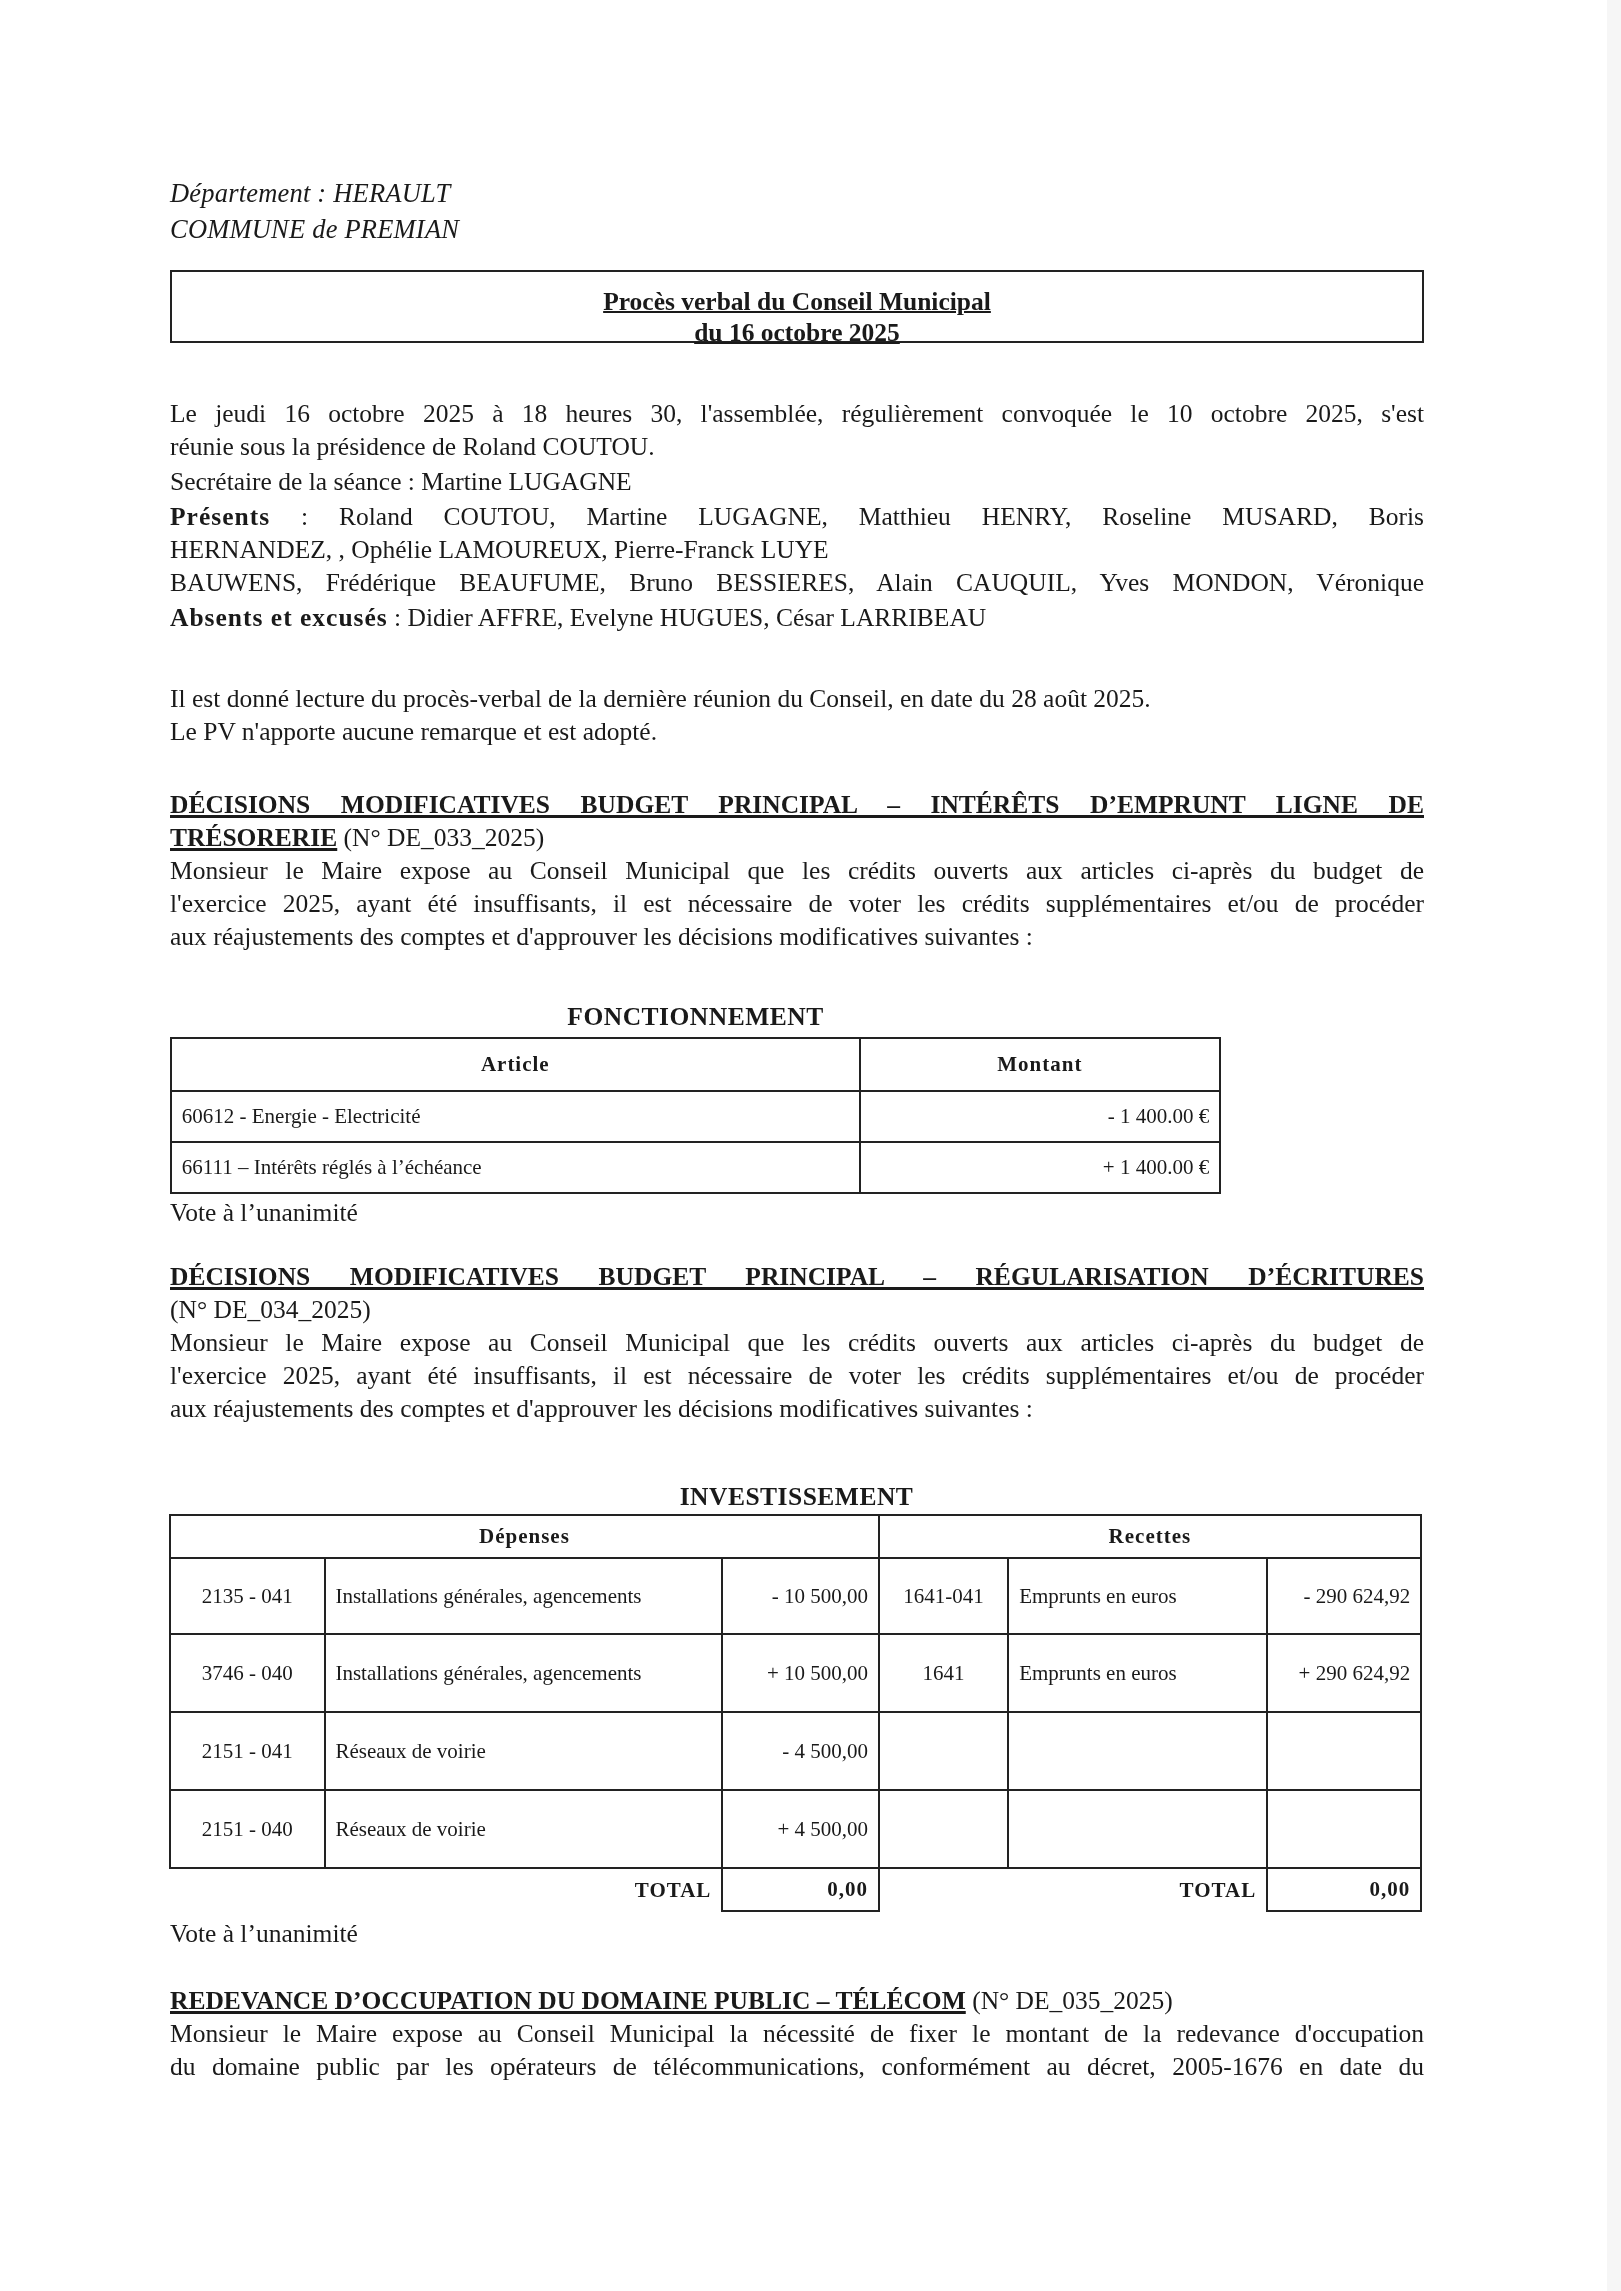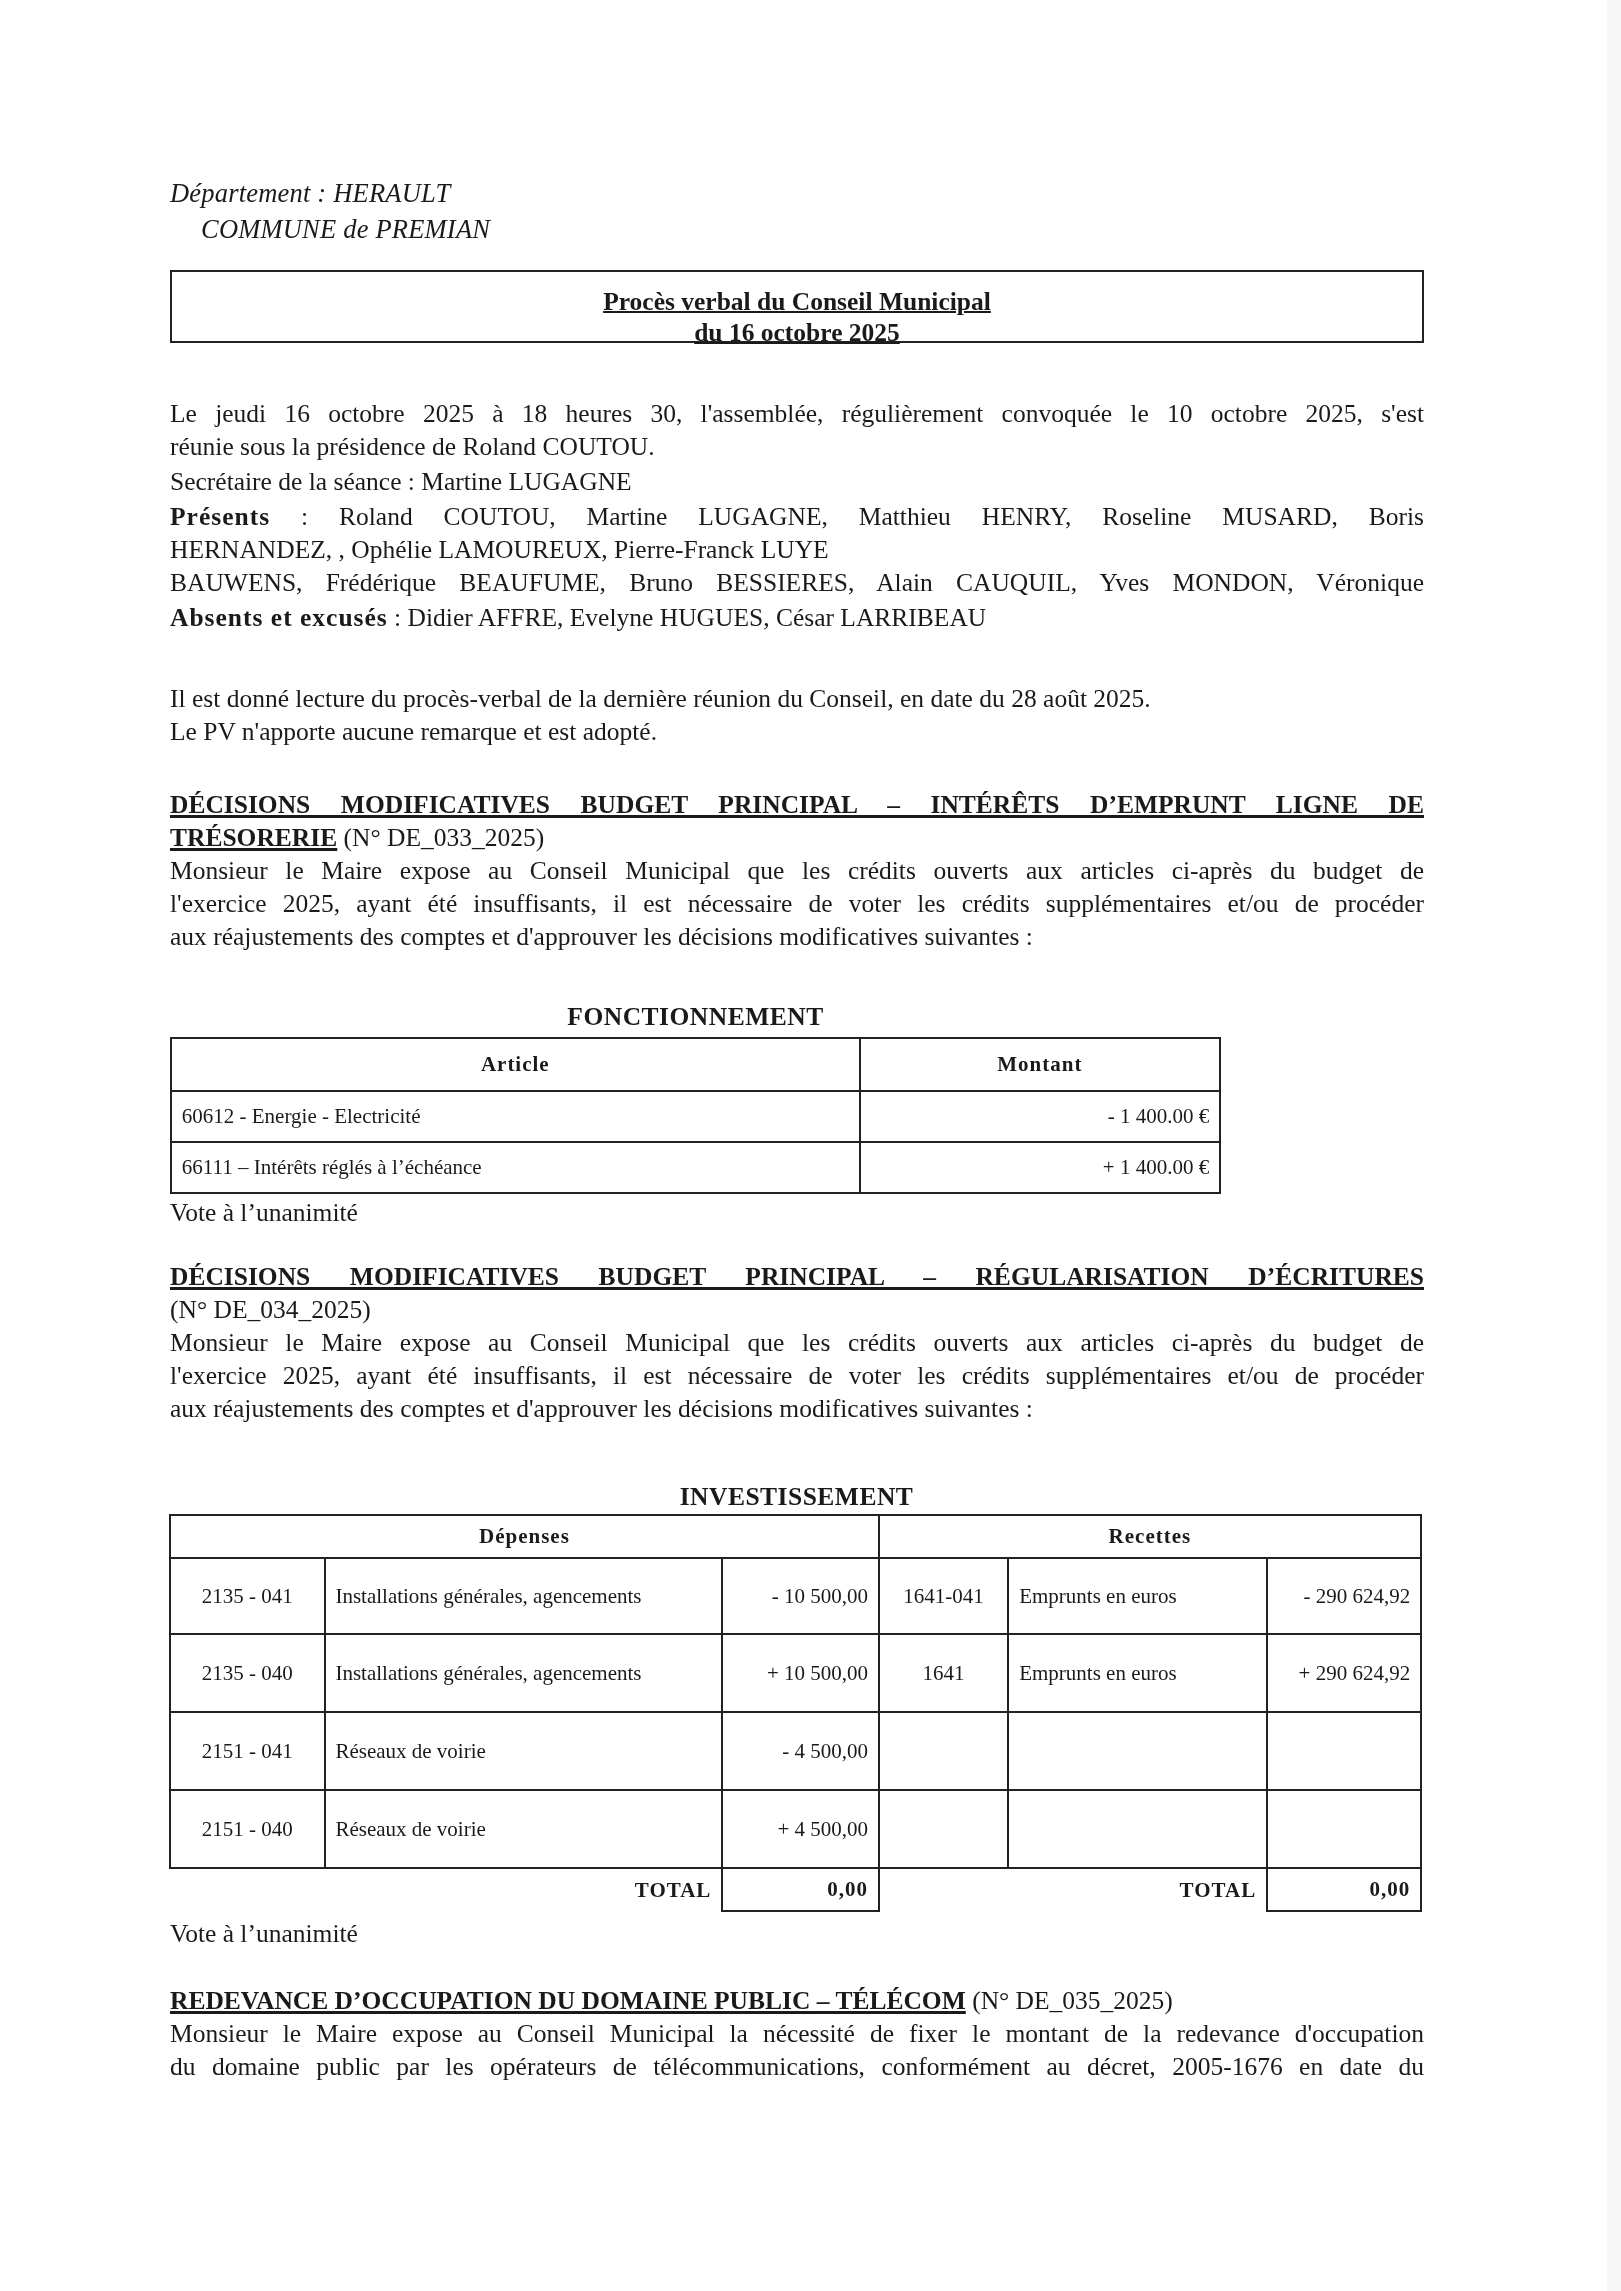--- a/index.html
+++ b/index.html
@@ -32,21 +32,21 @@
   .ctr { text-align: center; border-radius: 9px; }
   .noborder { border: none; }
 </style>
 </head>
 <body>
 
 <div class="page">
   <div class="right-edge"></div>
 
   <div class="abs hdr-line" style="left:170px; top:176px;">Département : HERAULT</div>
-  <div class="abs hdr-line" style="left:170px; top:212px;margin-left:31px;">COMMUNE de PREMIAN</div>
+  <div class="abs hdr-line" style="left:170px; top:212px;">COMMUNE de PREMIAN</div>
 
   <div class="title-box">
     <div><span>Procès verbal du Conseil Municipal</span></div>
     <div><span>du 16 octobre 2025</span></div>
   </div>
 
   <div class="para" style="top:397px;">
     <span class="line just">Le jeudi 16 octobre 2025 à 18 heures 30, l'assemblée, régulièrement convoquée le 10 octobre 2025, s'est</span>
     <span class="line">réunie sous la présidence de Roland COUTOU.</span>
     <span class="line" style="margin-top:2px;">Secrétaire de la séance : Martine LUGAGNE</span>
@@ -108,21 +108,21 @@
     </tr>
     <tr style="height:76px; line-height:29px;">
       <td class="ctr" style="width:133px;">2135 - 041</td>
       <td style="width:376px;">Installations générales, agencements</td>
       <td class="num" style="width:135px;">- 10 500,00</td>
       <td class="ctr" style="width:108px;">1641-041</td>
       <td style="width:237px;">Emprunts en euros</td>
       <td class="num">- 290 624,92</td>
     </tr>
     <tr style="height:78px; line-height:29px;">
-      <td class="ctr">2135 - 040</td>
+      <td class="ctr">3746 - 040</td>
       <td>Installations générales, agencements</td>
       <td class="num">+ 10 500,00</td>
       <td class="ctr">1641</td>
       <td>Emprunts en euros</td>
       <td class="num">+ 290 624,92</td>
     </tr>
     <tr style="height:78px;">
       <td class="ctr">2151 - 041</td>
       <td>Réseaux de voirie</td>
       <td class="num">- 4 500,00</td>

